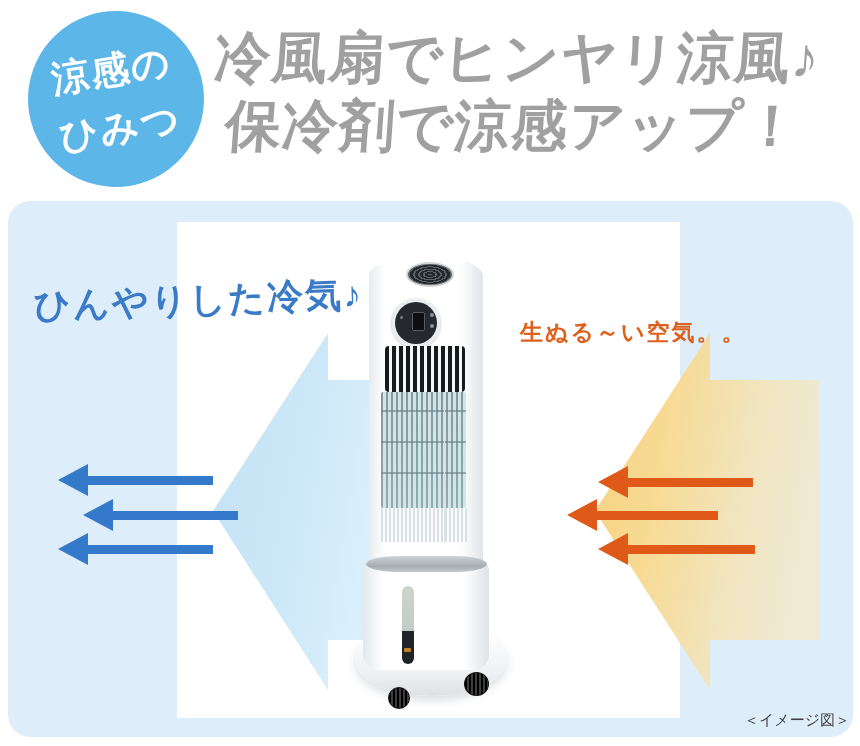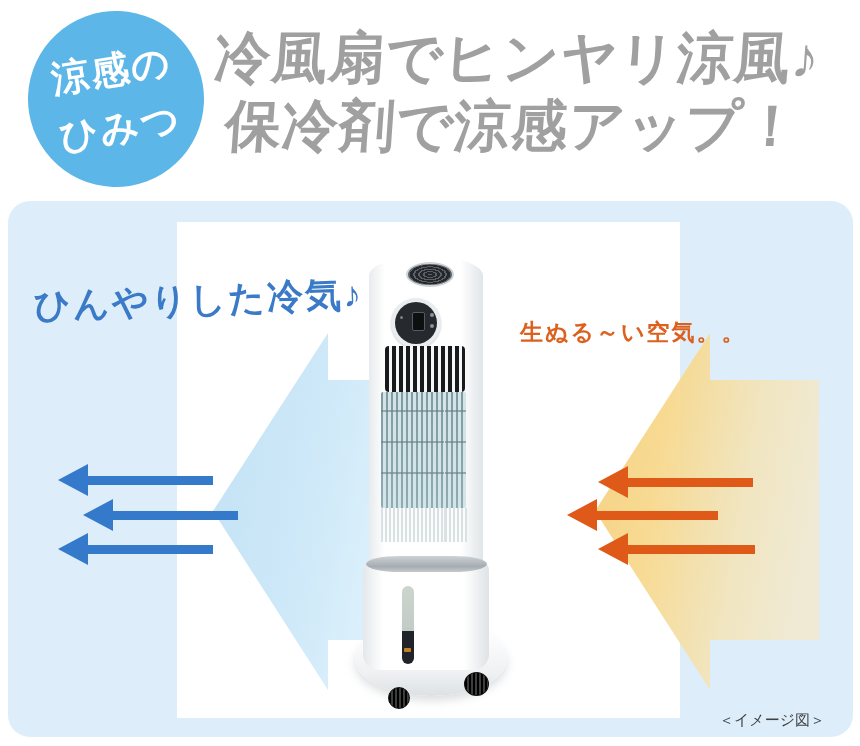--- a/index.html
+++ b/index.html
@@ -95,21 +95,21 @@
   }
   .fan-window{
     left:47px;top:336px;width:12px;height:78px;border-radius:6px;overflow:hidden;
     background:linear-gradient(to bottom,#cbd4cd 0%,#c2ccc6 58%,#202428 58%);
   }
   .fan-window-mark{left:2px;top:62px;width:7px;height:4px;background:#c08027;border-radius:1px;}
   .fan-caster{border-radius:50%;background:repeating-linear-gradient(90deg,#000 0 2px,#3d3d3d 2px 4px);border:1px solid #111;}
   .fan-caster.left{left:33px;top:437px;width:20px;height:20px;}
   .fan-caster.right{left:109px;top:422px;width:23px;height:22px;}
   
-  .caption{position:absolute;left:719px;top:711px;font-size:15px;color:#3f3f3f;letter-spacing:0;white-space:nowrap;}
+  .caption{position:absolute;left:744px;top:711px;font-size:15px;color:#3f3f3f;letter-spacing:0;white-space:nowrap;}
 </style>
 </head>
 <body>
 
 <div class="page">
 
   <div class="badge">
     <span>涼感の</span>
     <span>ひみつ</span>
   </div>

